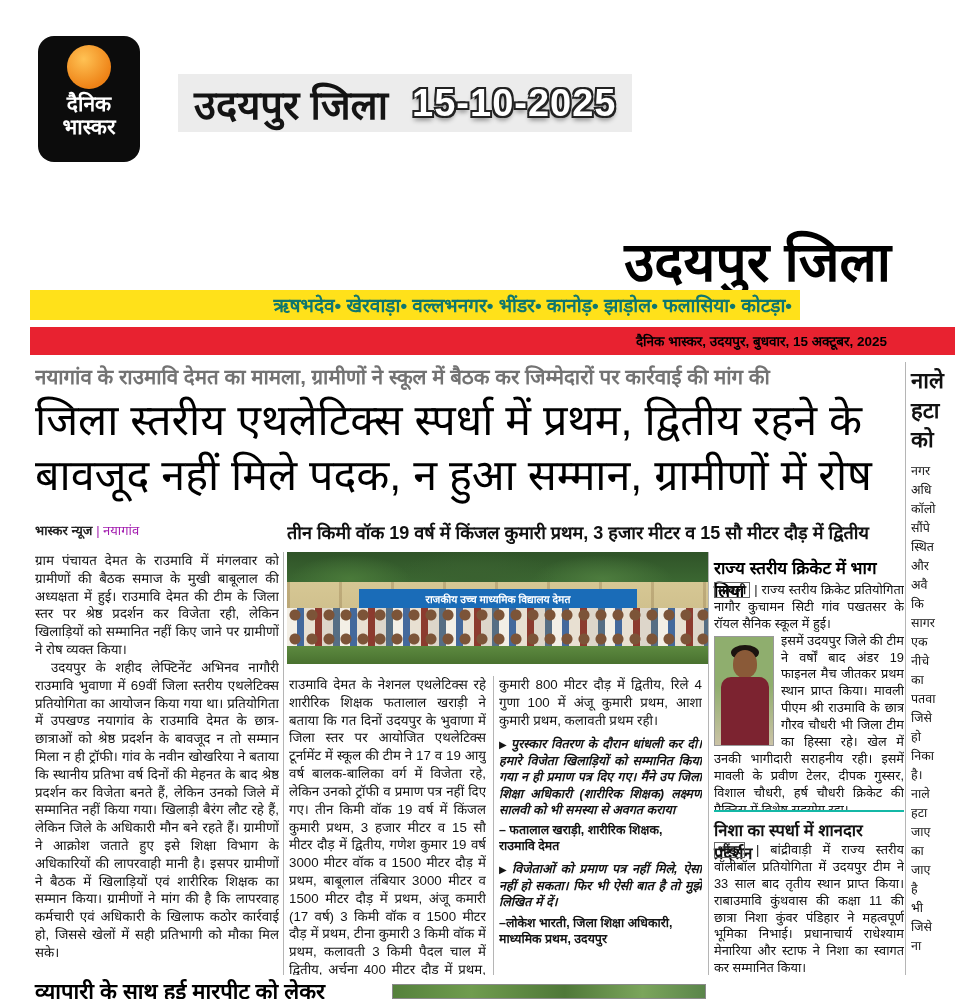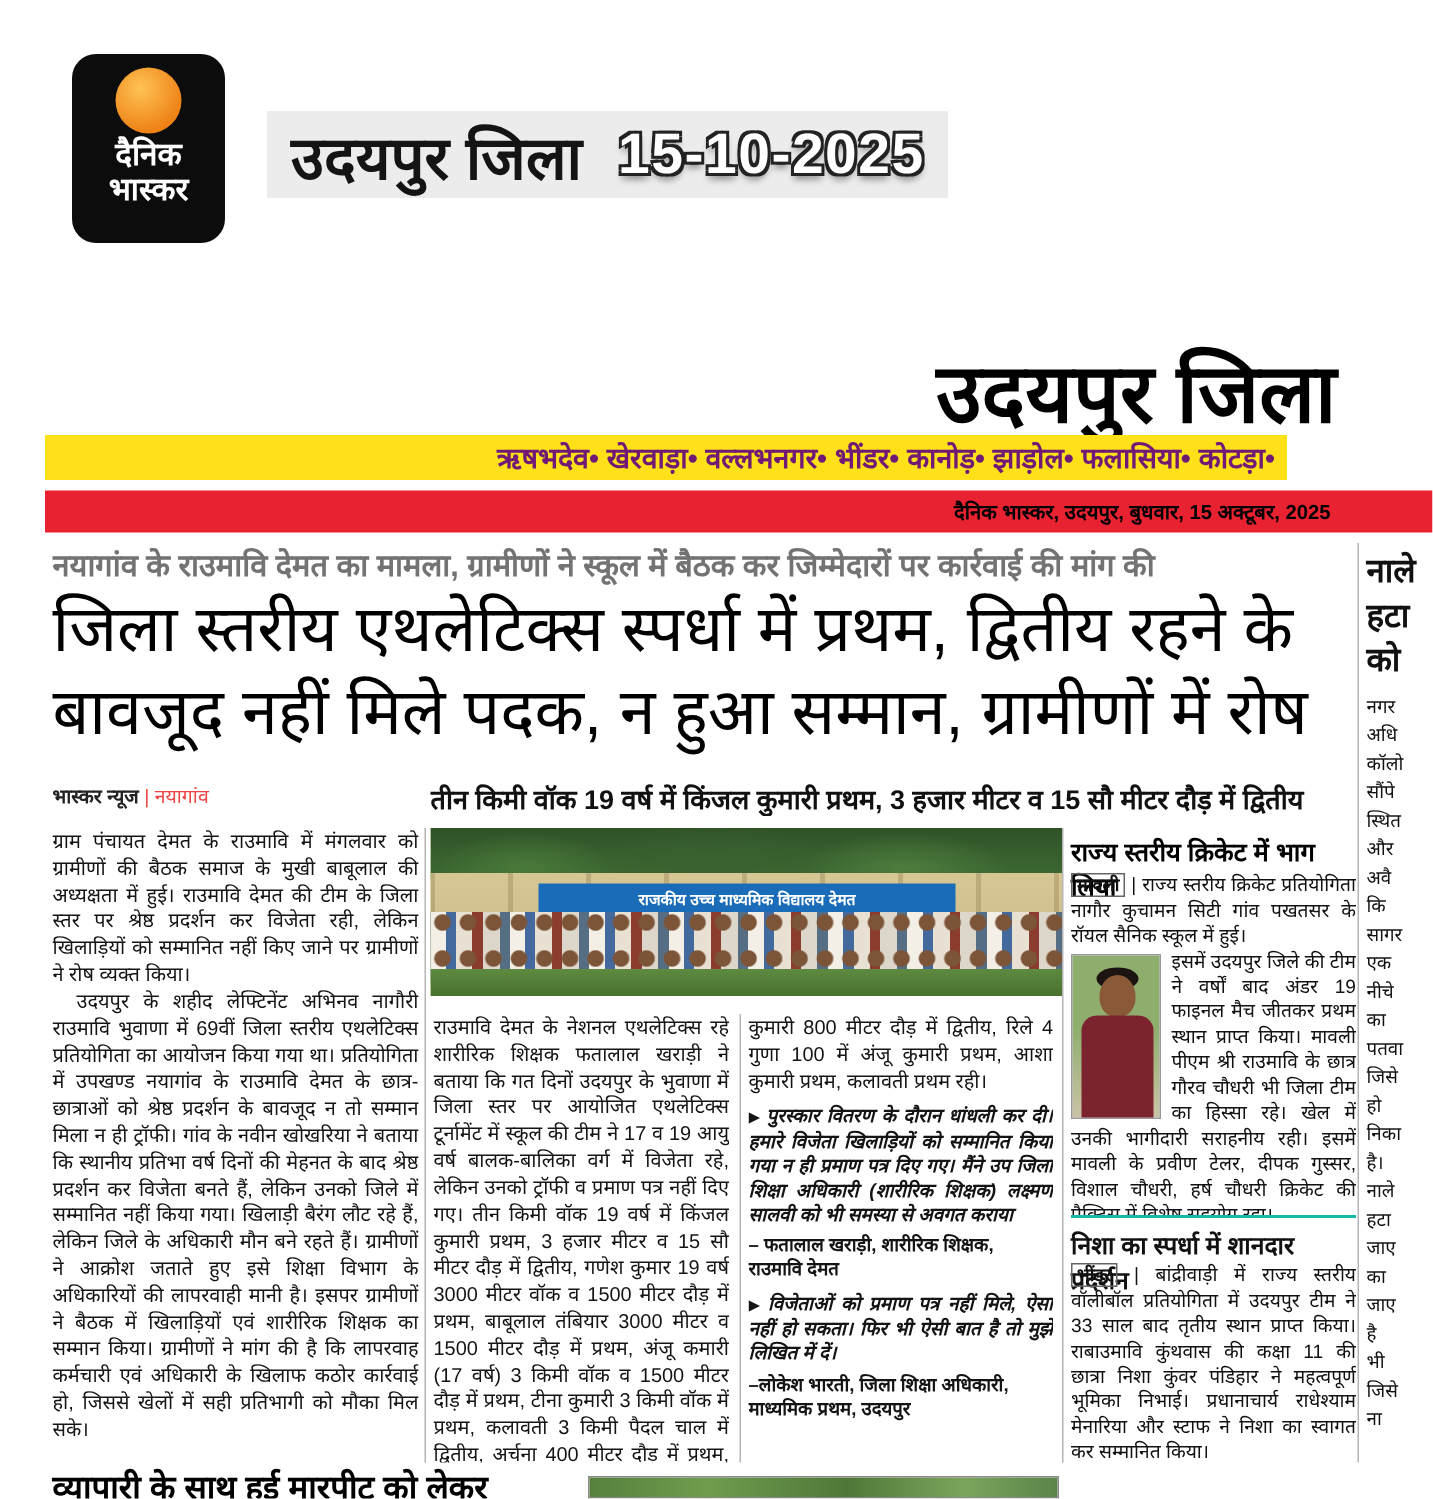--- a/index.html
+++ b/index.html
@@ -5,48 +5,48 @@
   * { margin:0; padding:0; box-sizing:border-box; }
   html,body { width:955px; height:999px; }
   body {
     position:relative; background:#ffffff; overflow:hidden;
     font-family:"Liberation Sans","DejaVu Sans",sans-serif; color:#111;
   }
   .pre { white-space:pre-line; }
 
   
   .logo { position:absolute; left:38px; top:36px; width:102px; height:126px;
-    background:#0c0c0c; border-radius:16px; text-align:center;margin-left:10px; }
+    background:#0c0c0c; border-radius:16px; text-align:center; }
   .logo-sun { width:44px; height:44px; border-radius:50%; margin:9px auto 3px;
     background:radial-gradient(circle at 38% 32%, #ffc254, #ee8216 72%); }
   .logo-line { color:#fff; font-weight:bold; font-size:21px; line-height:1.1; }
   .header-box { position:absolute; left:178px; top:74px; height:58px;
     background:#ececec; display:flex; align-items:center; padding:0 16px; }
   .header-title { font-size:40px; font-weight:bold; color:#141414; white-space:nowrap; }
   .header-date { font-size:38px; font-weight:bold; color:#fff; margin-left:24px;
     letter-spacing:1px; white-space:nowrap;
     text-shadow:-2px -2px 0 #222,2px -2px 0 #222,-2px 2px 0 #222,2px 2px 0 #222,0 4px 5px rgba(0,0,0,.45); }
 
   
   .masthead { position:absolute; top:222px; right:64px; font-size:55px; font-weight:bold; color:#000; }
-  .towns { position:absolute; left:30px; top:290px; width:828px; height:30px;
+  .towns { position:absolute; left:30px; top:290px; width:770px; height:30px;
     background:#ffe11a; display:flex; align-items:center; justify-content:flex-end;
-    padding-right:8px; font-size:19px; font-weight:bold; color:#701a75; white-space:nowrap; overflow:hidden; }
+    padding-right:8px; font-size:19px; font-weight:bold; color:#0f766e; white-space:nowrap; overflow:hidden; }
   .datestrip { position:absolute; left:30px; top:327px; width:925px; height:28px;
     background:#e82230; color:#000000; display:flex; align-items:center; justify-content:flex-end;
     padding-right:68px; font-size:13.5px; font-weight:bold; }
 
   
   .kicker { position:absolute; left:35px; top:362px; width:868px; font-size:20.5px;
     font-weight:bold; color:#737373; white-space:nowrap; overflow:hidden; }
   .headline { position:absolute; left:35px; top:393px; width:880px; font-size:43px;
     font-weight:normal; line-height:1.28; color:#000; }
   .byline { position:absolute; left:35px; top:521px; font-size:13px; color:#222; }
   .byl-label { font-weight:bold; }
-  .byl-loc { color:#ef4444;text-align:center; }
+  .byl-loc { color:#a21caf;text-align:center; }
   .subhead { position:absolute; left:287px; top:520px; width:620px; font-size:18px;
     font-weight:bold; white-space:nowrap; overflow:hidden; }
 
   
   .body-col { position:absolute; font-size:13.3px; line-height:1.34; text-align:justify;
     overflow:hidden; color:#141414; }
   .col1 { left:35px; top:552px; width:244px; height:422px; }
   .col1 p + p { text-indent:16px; }
   .col2 { left:289px; top:676px; width:197px; height:299px; }
   .col3 { left:499px; top:676px; width:203px; height:299px; }

